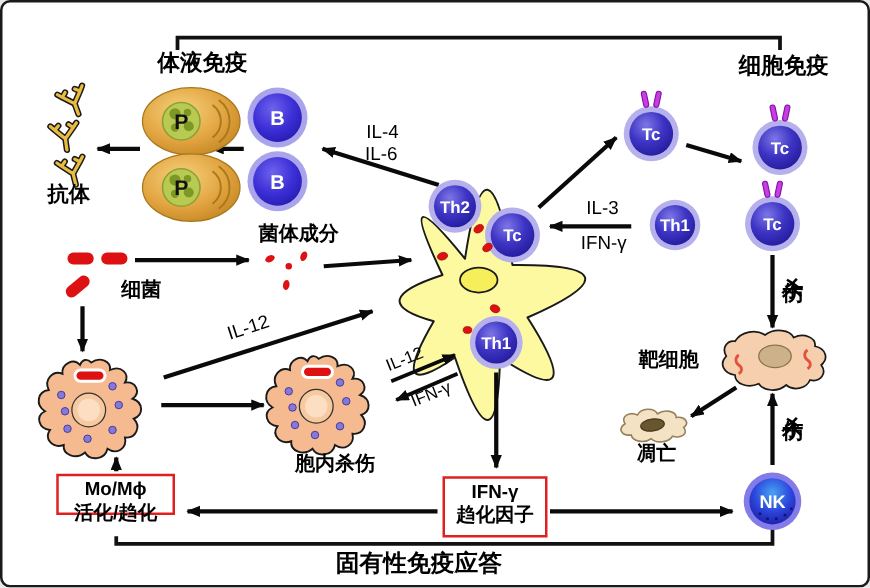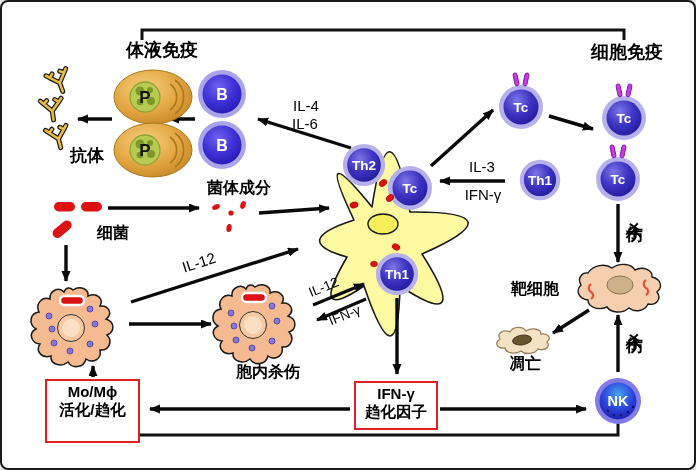--- a/index.html
+++ b/index.html
@@ -226,37 +226,38 @@
           <circle cx="619" cy="413" r="1.2"></circle>
         <circle cx="626" cy="410" r="1.2"></circle>
           <circle cx="631" cy="405" r="1.2"></circle>
       </g>
     </g>
     <text x="616" y="404" text-anchor="middle" font-size="14.5" font-weight="bold" fill="#fff">NK</text>
   </svg>
 
   <div class="lbl cn center" style="left:144px;top:39px;font-size:18px;margin-left:16px;">体液免疫</div>
   <div class="lbl cn center" style="left:617px;top:41px;font-size:18px;padding-left:16px;">细胞免疫</div>
-  <div class="lbl cn center" style="left:53px;top:145px;font-size:17px;margin-left:32px;">抗体</div>
+  <div class="lbl cn center" style="left:53px;top:145px;font-size:17px;">抗体</div>
   <div class="lbl ck center" style="left:304px;top:96px;font-size:15px;">IL-4</div>
   <div class="lbl ck center" style="left:303px;top:114px;font-size:15px;">IL-6</div>
   <div class="lbl cn center" style="left:237px;top:177px;font-size:16px;">菌体成分</div>
   <div class="lbl cn center" style="left:111px;top:222px;font-size:16px;">细菌</div>
   <div class="lbl ck" style="left:197px;top:261px;font-size:15px;transform:translate(-50%,-50%) rotate(-18deg);">IL-12</div>
   <div class="lbl ck" style="left:322px;top:286px;font-size:13.5px;transform:translate(-50%,-50%) rotate(-22deg);">IL-12</div>
   <div class="lbl ck" style="left:343px;top:314px;font-size:13.5px;transform:translate(-50%,-50%) rotate(-22deg);">IFN-γ</div>
   <div class="lbl cn center" style="left:266px;top:361px;font-size:16px;">胞内杀伤</div>
   <div class="lbl ck center" style="left:480px;top:157px;font-size:15px;">IL-3</div>
   <div class="lbl ck center" style="left:481px;top:185px;font-size:15px;">IFN-γ</div>
   <div class="lbl cn vtext" style="left:622px;top:206px;font-size:17px;">杀伤</div>
   <div class="lbl cn center" style="left:533px;top:278px;font-size:16px;">靶细胞</div>
   <div class="lbl cn center" style="left:523px;top:353px;font-size:16px;">凋亡</div>
   <div class="lbl cn vtext" style="left:622px;top:317px;font-size:17px;">杀伤</div>
-
-  <div class="redbox" style="left:43px;top:377px;width:95px;height:64px;">
+  <div class="lbl cn center" style="left:333px;top:440px;font-size:19px;">固有性免疫应答</div>
+
+  <div class="redbox" style="left:43px;top:377px;width:95px;height:33px;">
     <div class="l1">Mo/Mϕ</div>
     <div class="l2">活化/趋化</div>
   </div>
   <div class="redbox" style="left:352px;top:379px;width:84px;height:49px;">
     <div class="l1">IFN-γ</div>
     <div class="l2">趋化因子</div>
   </div>
 
 </div>
 

